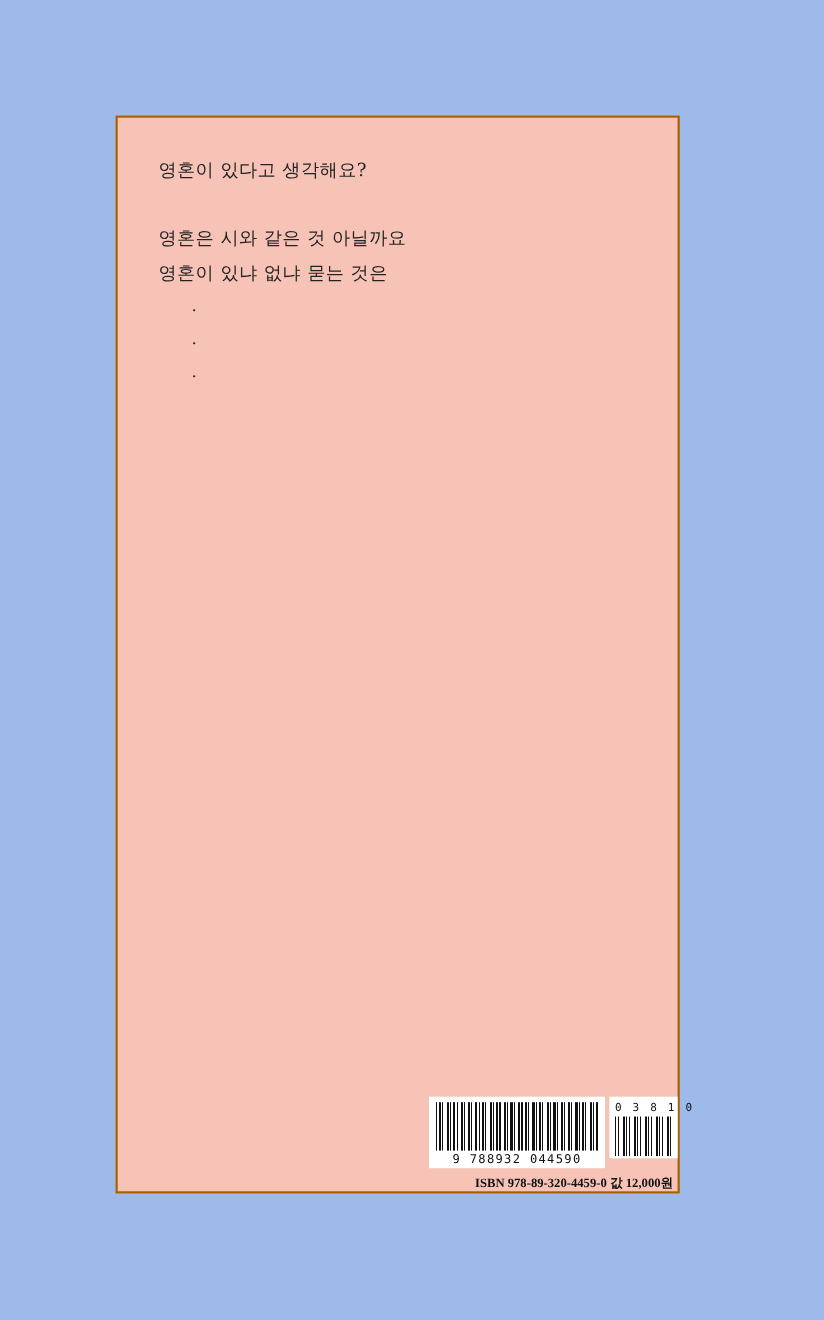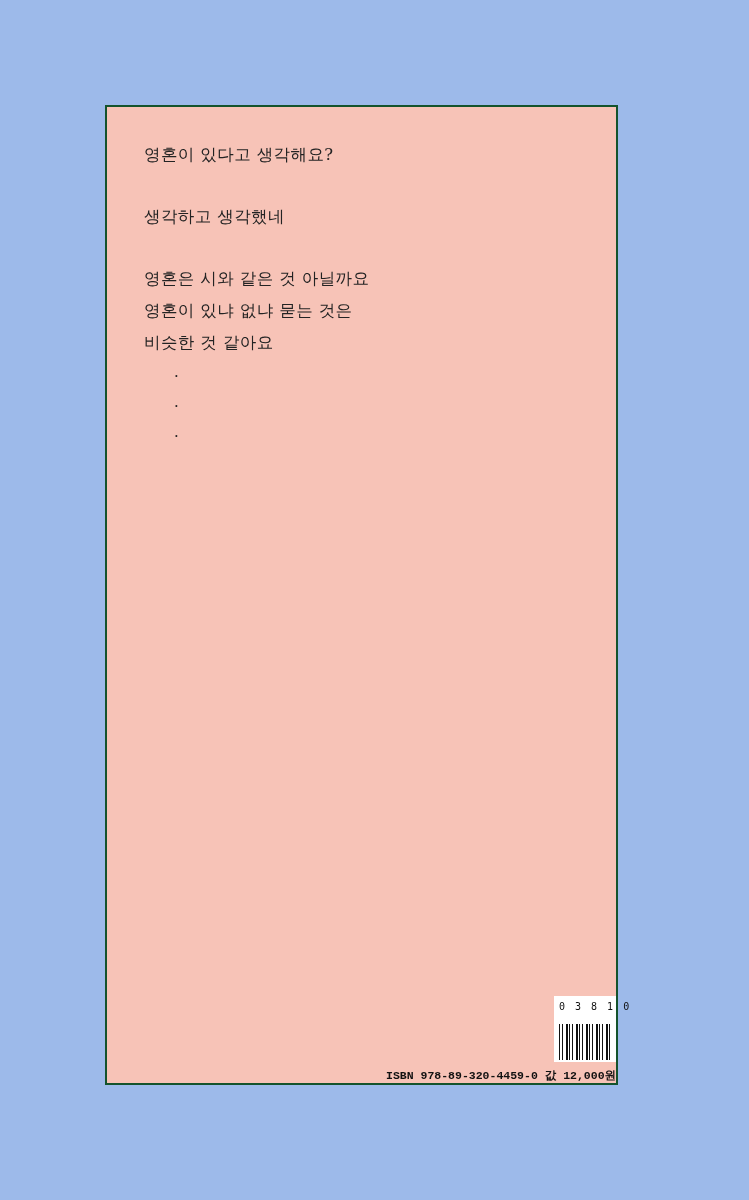--- a/index.html
+++ b/index.html
@@ -18,21 +18,21 @@
     width: 749px;
     height: 1200px;
   }
   .book-cover {
     position: absolute;
     left: 105px;
     top: 105px;
     width: 513px;
     height: 980px;
     background: #f7c3b7;
-    border: 2px solid #14532d;
+    border: 2px solid #a16207;
     box-sizing: border-box;
   }
   .poem {
     position: absolute;
     left: 37px;
     top: 32px;
     right: 24px;
   }
   .stanza {
     margin: 0 0 30px 0;
@@ -109,25 +109,25 @@
     text-align: center;
     margin-top: 1px;
     white-space: nowrap;
   }
   .bc-addon-digits {
     font-family: "DejaVu Sans Mono", monospace;
     font-size: 10px;
     letter-spacing: 2px;
     color: #111;
     text-align: center;
-    margin-bottom: 12px;
+    margin-bottom: 2px;
     white-space: nowrap;
   }
   .isbn-line {
-    font-family: Liberation Mono, monospace;
+    font-family: Liberation Serif, serif;
     font-weight: bold;
     font-size: 11.5px;
     color: #111;
     text-align: right;
     margin-top: 6px;
     padding-right: 4px;
     white-space: nowrap;
   }
 </style>
 </head>
@@ -137,45 +137,47 @@
 
   <div class="book-cover">
 
     <div class="poem">
 
       <div class="stanza">
         <div class="line">영혼이 있다고 생각해요?</div>
       </div>
 
       <div class="stanza">
-        <div class="line">생각하고 생각했네</div>
       </div>
 
       <div class="stanza" style="margin-bottom:0">
         <div class="line">영혼은 시와 같은 것 아닐까요</div>
         <div class="line">영혼이 있냐 없냐 묻는 것은</div>
-        <div class="line">비슷한 것 같아요</div>
       </div>
 
       <div class="dots">
         <div class="dot-line">·</div>
         <div class="dot-line">·</div>
         <div class="dot-line">·</div>
       </div>
 
       <div class="stanza">
       </div>
 
       <div class="stanza">
       </div>
 
     </div>
 
     <div class="barcode-block">
       <div class="barcode-boxes">
+        <div class="bc-main">
+          <div class="bars"></div>
+          <div class="bc-digits">9 788932 044590</div>
+        </div>
         <div class="bc-addon">
           <div class="bc-addon-digits">0 3 8 1 0</div>
           <div class="bars-addon"></div>
         </div>
       </div>
       <div class="isbn-line">ISBN 978-89-320-4459-0  값 12,000원</div>
     </div>
 
   </div>
 </div>

